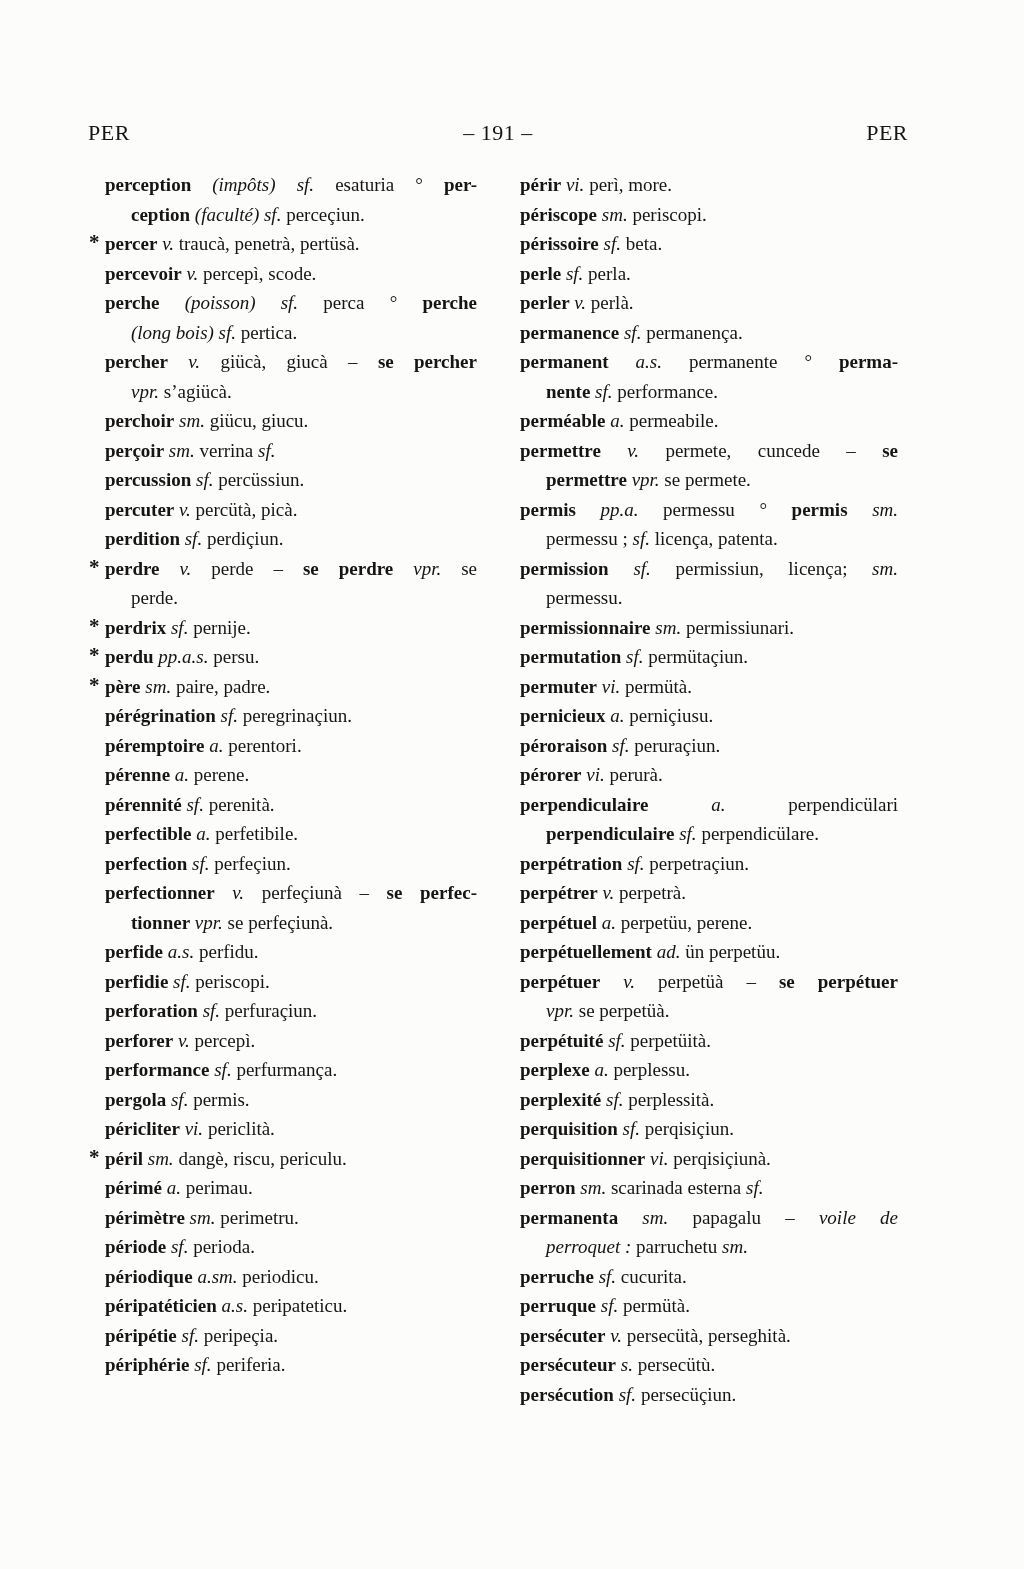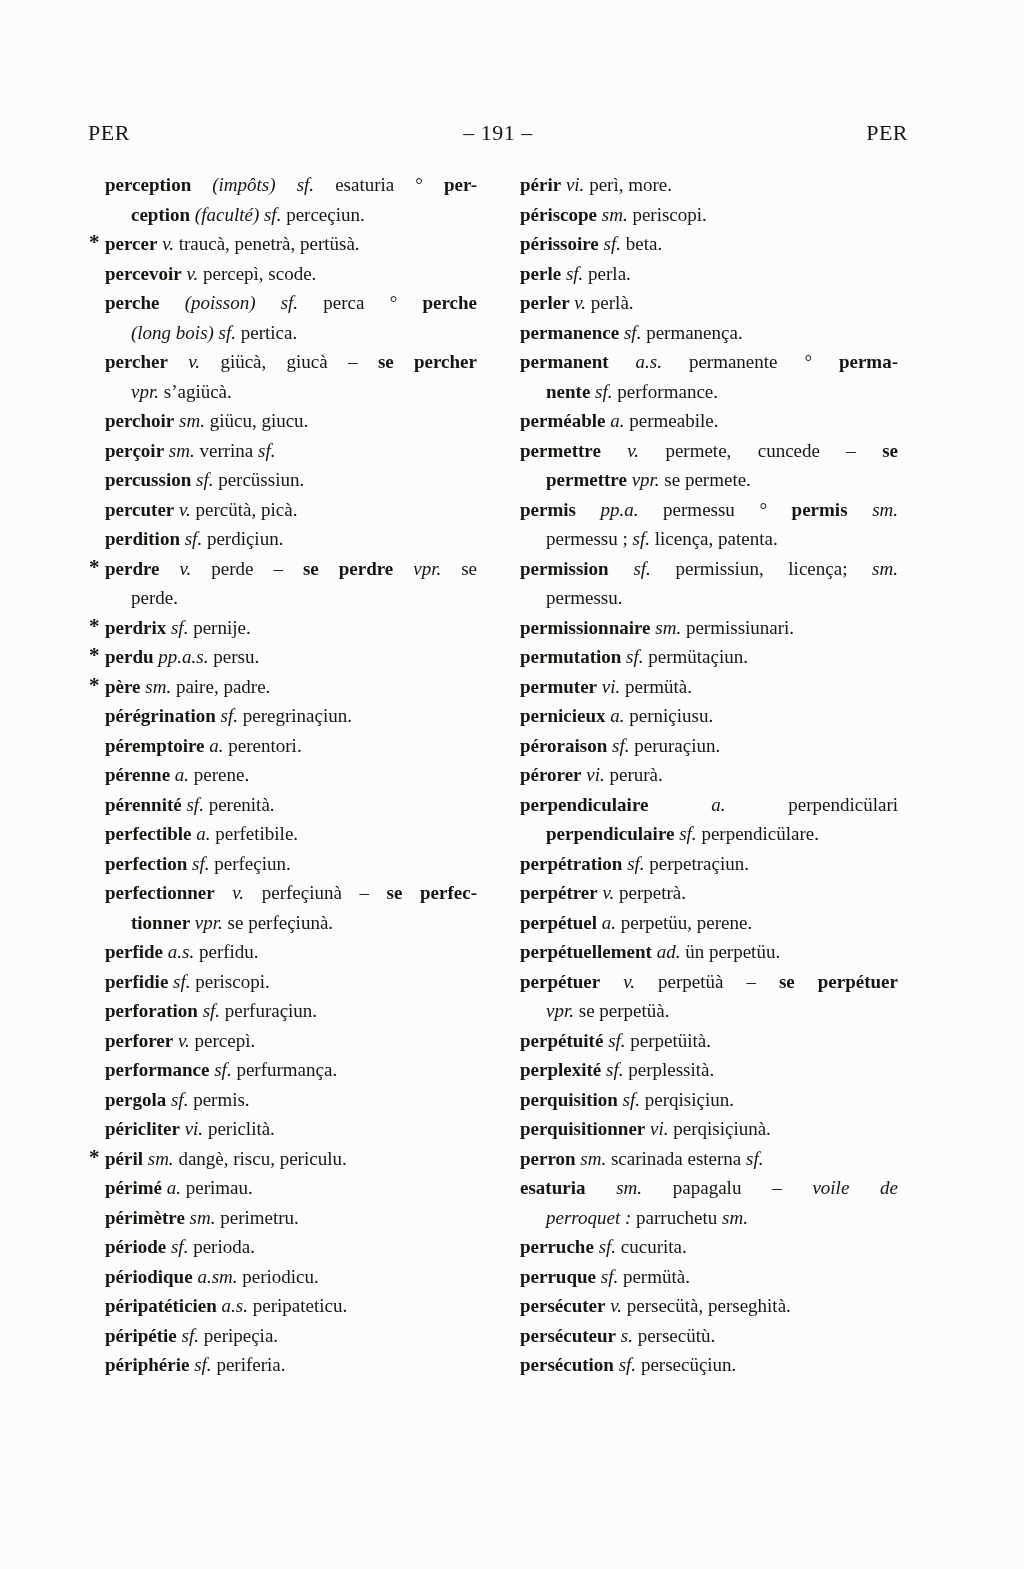--- a/index.html
+++ b/index.html
@@ -234,33 +234,36 @@
             <div class="line"><span class="b">perpétuellement</span><span class="i"> ad.</span><span class="r"> ün perpetüu.</span></div>
           </div>
           <div class="entry">
             <div class="line just"><span class="b">perpétuer</span><span class="i"> v.</span><span class="r"> perpetüà – </span><span class="b">se perpétuer</span></div>
             <div class="line cont"><span class="i">vpr.</span><span class="r"> se perpetüà.</span></div>
           </div>
           <div class="entry">
             <div class="line"><span class="b">perpétuité</span><span class="i"> sf.</span><span class="r"> perpetüità.</span></div>
           </div>
           <div class="entry">
+            <div class="line"><span class="b">perplexe</span><span class="i"> a.</span><span class="r"> perplessu.</span></div>
+          </div>
+          <div class="entry">
             <div class="line"><span class="b">perplexité</span><span class="i"> sf.</span><span class="r"> perplessità.</span></div>
           </div>
           <div class="entry">
             <div class="line"><span class="b">perquisition</span><span class="i"> sf.</span><span class="r"> perqisiçiun.</span></div>
           </div>
           <div class="entry">
             <div class="line"><span class="b">perquisitionner</span><span class="i"> vi.</span><span class="r"> perqisiçiunà.</span></div>
           </div>
           <div class="entry">
             <div class="line"><span class="b">perron</span><span class="i"> sm.</span><span class="r"> scarinada esterna </span><span class="i">sf.</span></div>
           </div>
           <div class="entry">
-            <div class="line just"><span class="b">esaturia</span><span class="i"> sm.</span><span class="r"> papagalu – </span><span class="i">voile de</span></div>
+            <div class="line just"><span class="b">permanenta</span><span class="i"> sm.</span><span class="r"> papagalu – </span><span class="i">voile de</span></div>
             <div class="line cont"><span class="i">perroquet :</span><span class="r"> parruchetu </span><span class="i">sm.</span></div>
           </div>
           <div class="entry">
             <div class="line"><span class="b">perruche</span><span class="i"> sf.</span><span class="r"> cucurita.</span></div>
           </div>
           <div class="entry">
             <div class="line"><span class="b">perruque</span><span class="i"> sf.</span><span class="r"> permütà.</span></div>
           </div>
           <div class="entry">
             <div class="line"><span class="b">persécuter</span><span class="i"> v.</span><span class="r"> persecütà, perseghità.</span></div>

